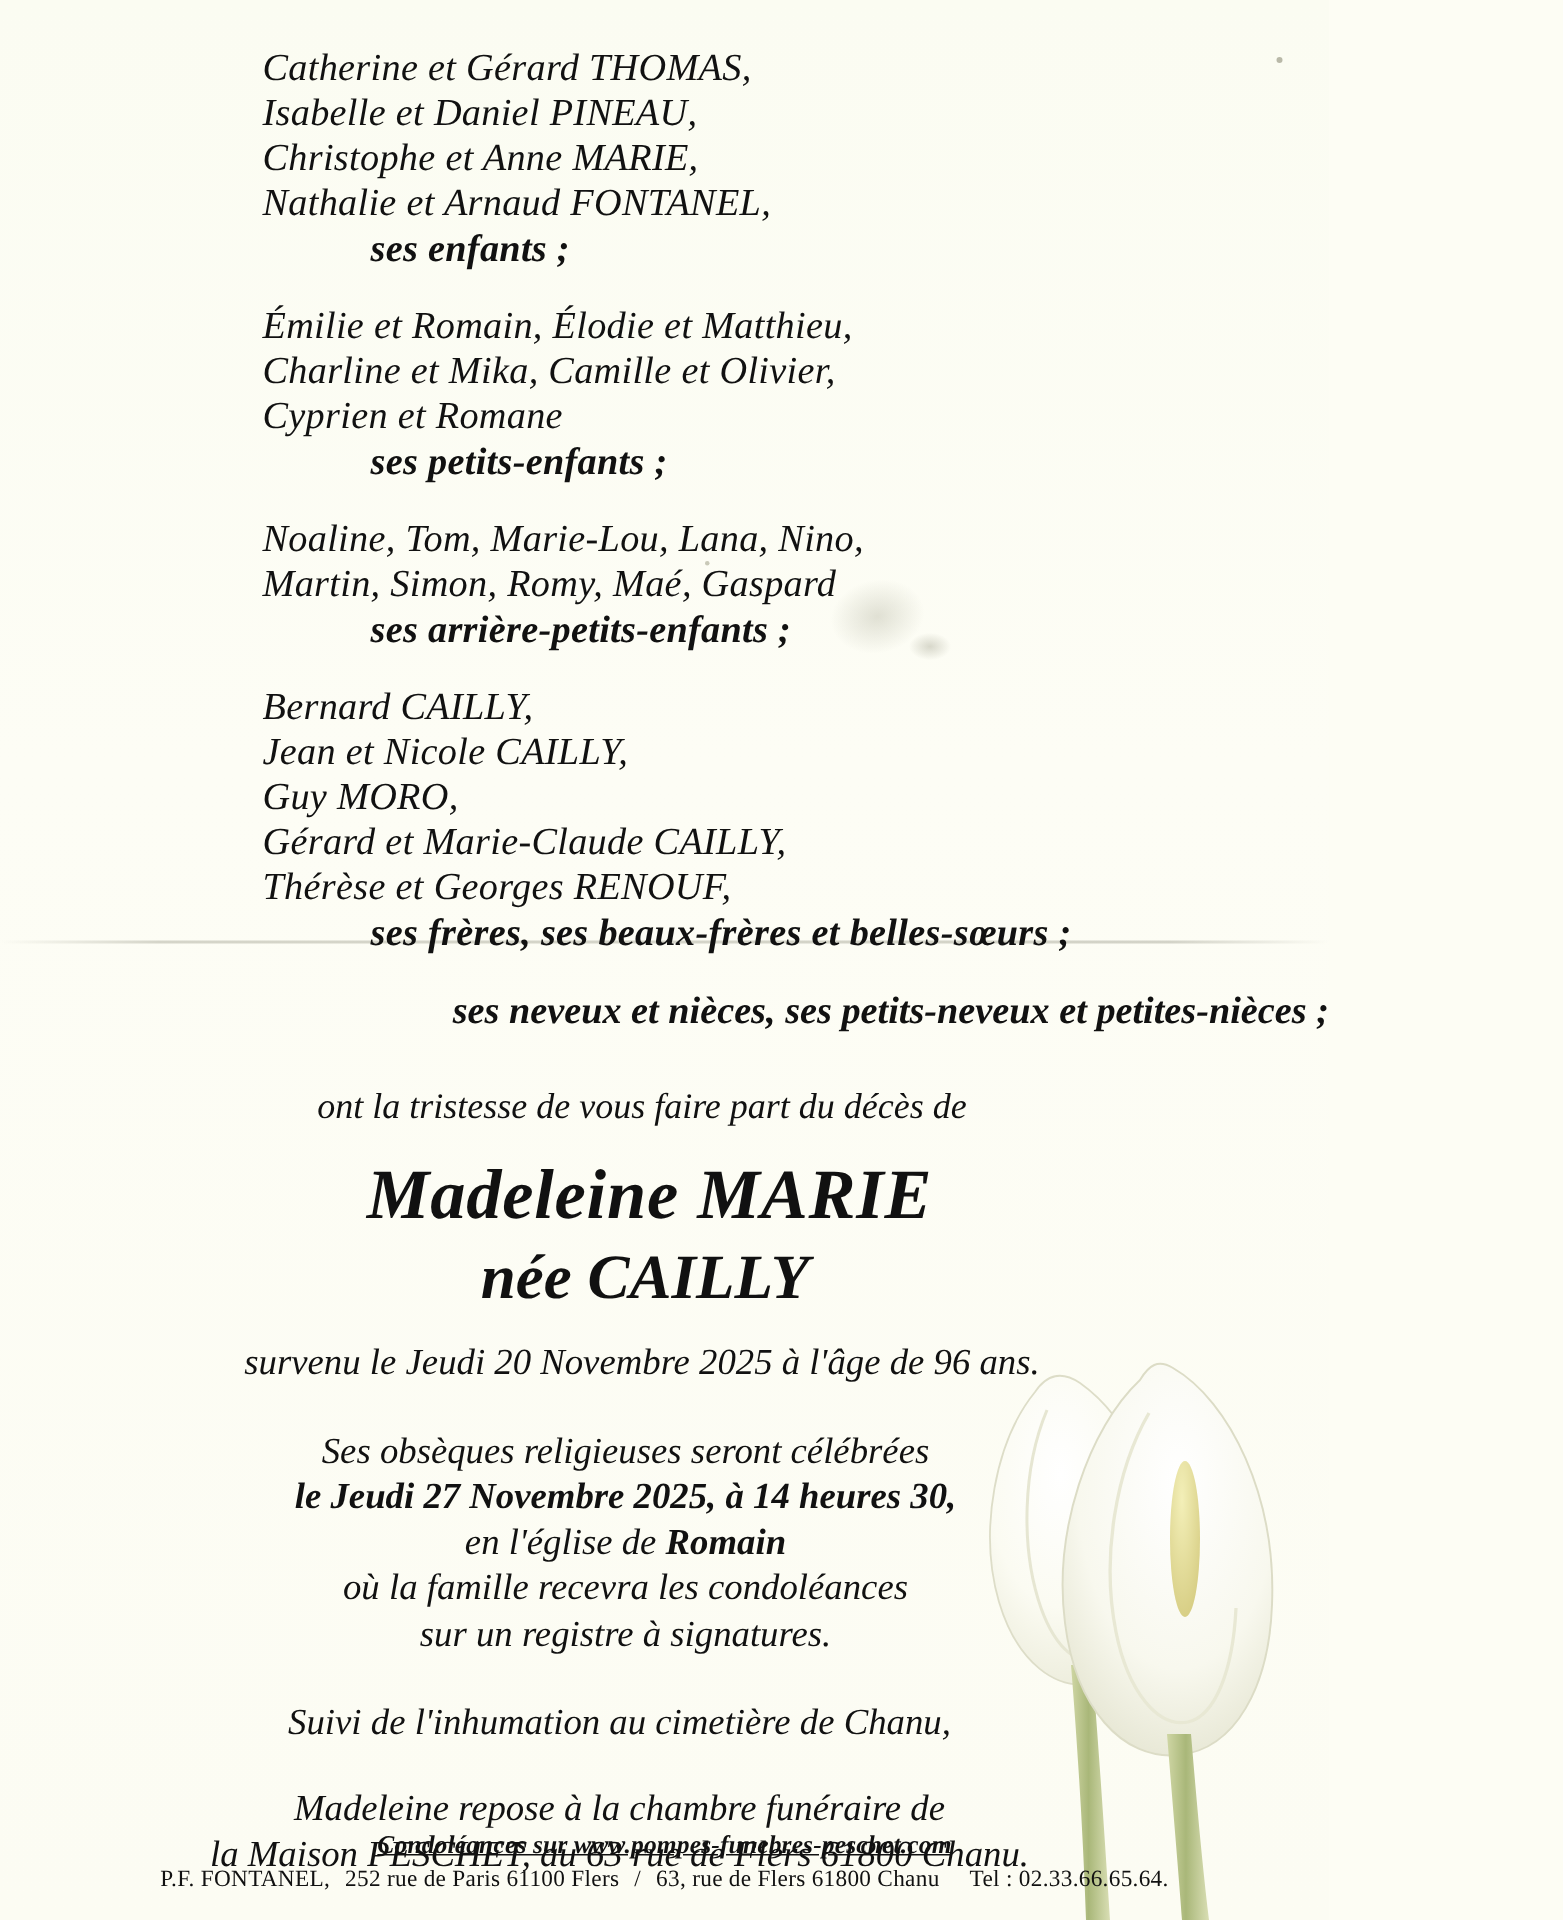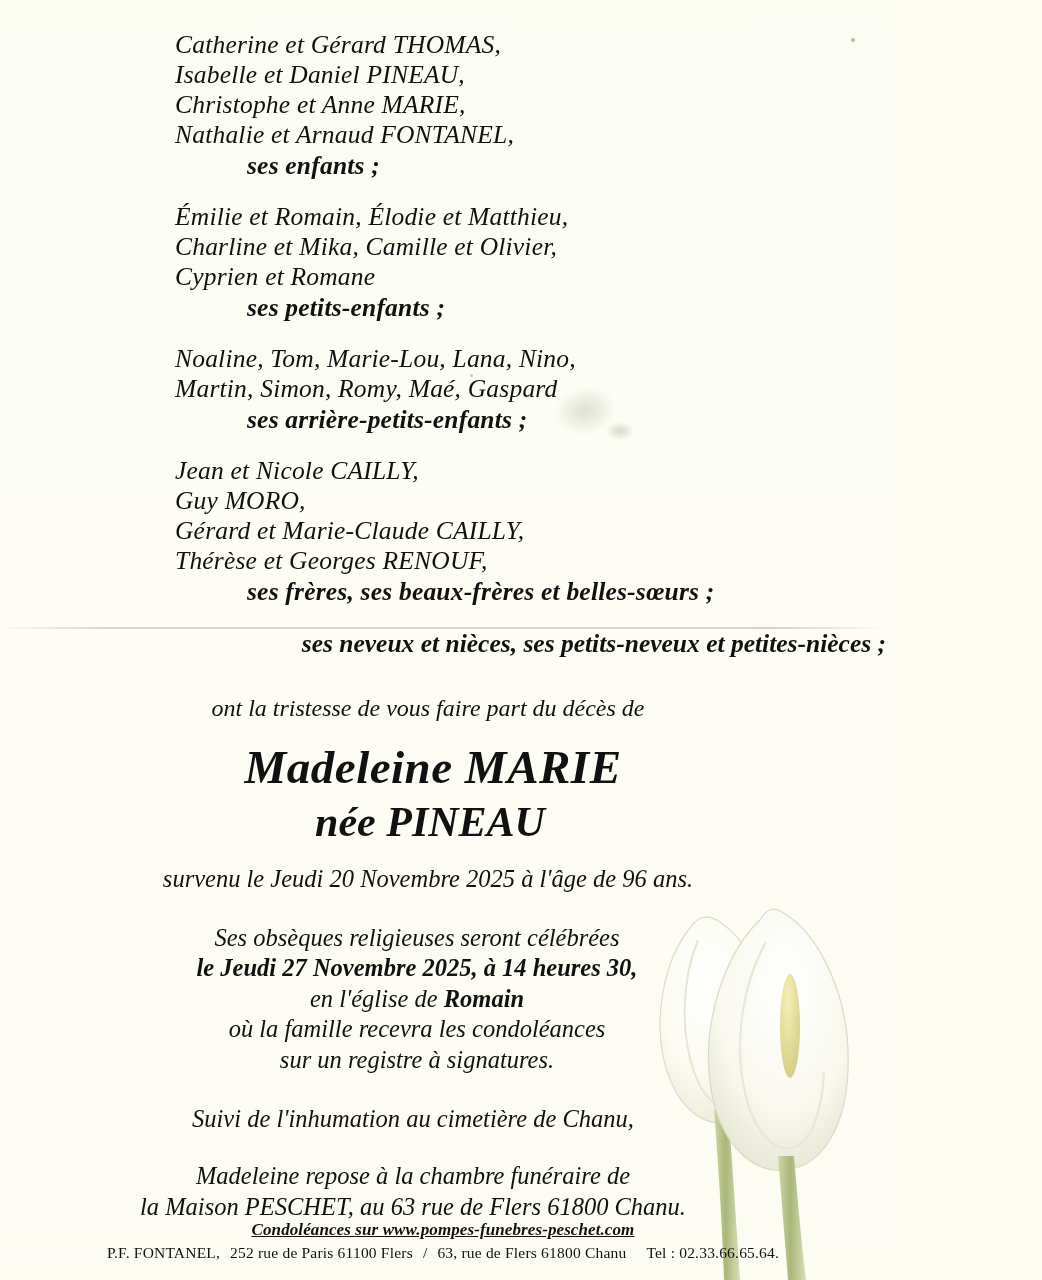--- a/index.html
+++ b/index.html
@@ -252,33 +252,34 @@
       <span class="role">ses petits-enfants ;</span>
     </div>
 
     <div class="left-names group">
       <div>Noaline, Tom, Marie-Lou, Lana, Nino,</div>
       <div>Martin, Simon, Romy, Maé, Gaspard</div>
       <span class="role">ses arrière-petits-enfants ;</span>
     </div>
 
     <div class="left-names group tight">
+      <div>Bernard CAILLY,</div>
       <div>Jean et Nicole CAILLY,</div>
       <div>Guy MORO,</div>
       <div>Gérard et Marie-Claude CAILLY,</div>
       <div>Thérèse et Georges RENOUF,</div>
       <span class="role wide">ses frères, ses beaux-frères et belles-sœurs ;</span>
     </div>
 
     <div class="nephews">ses neveux et nièces, ses petits-neveux et petites-nièces ;</div>
 
     <div class="centered lede">ont la tristesse de vous faire part du décès de</div>
 
     <div class="centered deceased-name">Madeleine MARIE</div>
-    <div class="centered deceased-nee">née PINEAU</div>
+    <div class="centered deceased-nee">née CAILLY</div>
 
     <div class="centered death-line">survenu le Jeudi 20 Novembre 2025 à l'âge de 96 ans.</div>
 
     <div class="centered service">
       <div>Ses obsèques religieuses seront célébrées</div>
       <div class="b">le Jeudi 27 Novembre 2025, à 14 heures 30,</div>
       <div><span>en l'église de </span><span class="b">Romain</span></div>
       <div>où la famille recevra les condoléances</div>
       <div>sur un registre à signatures.</div>
     </div>

